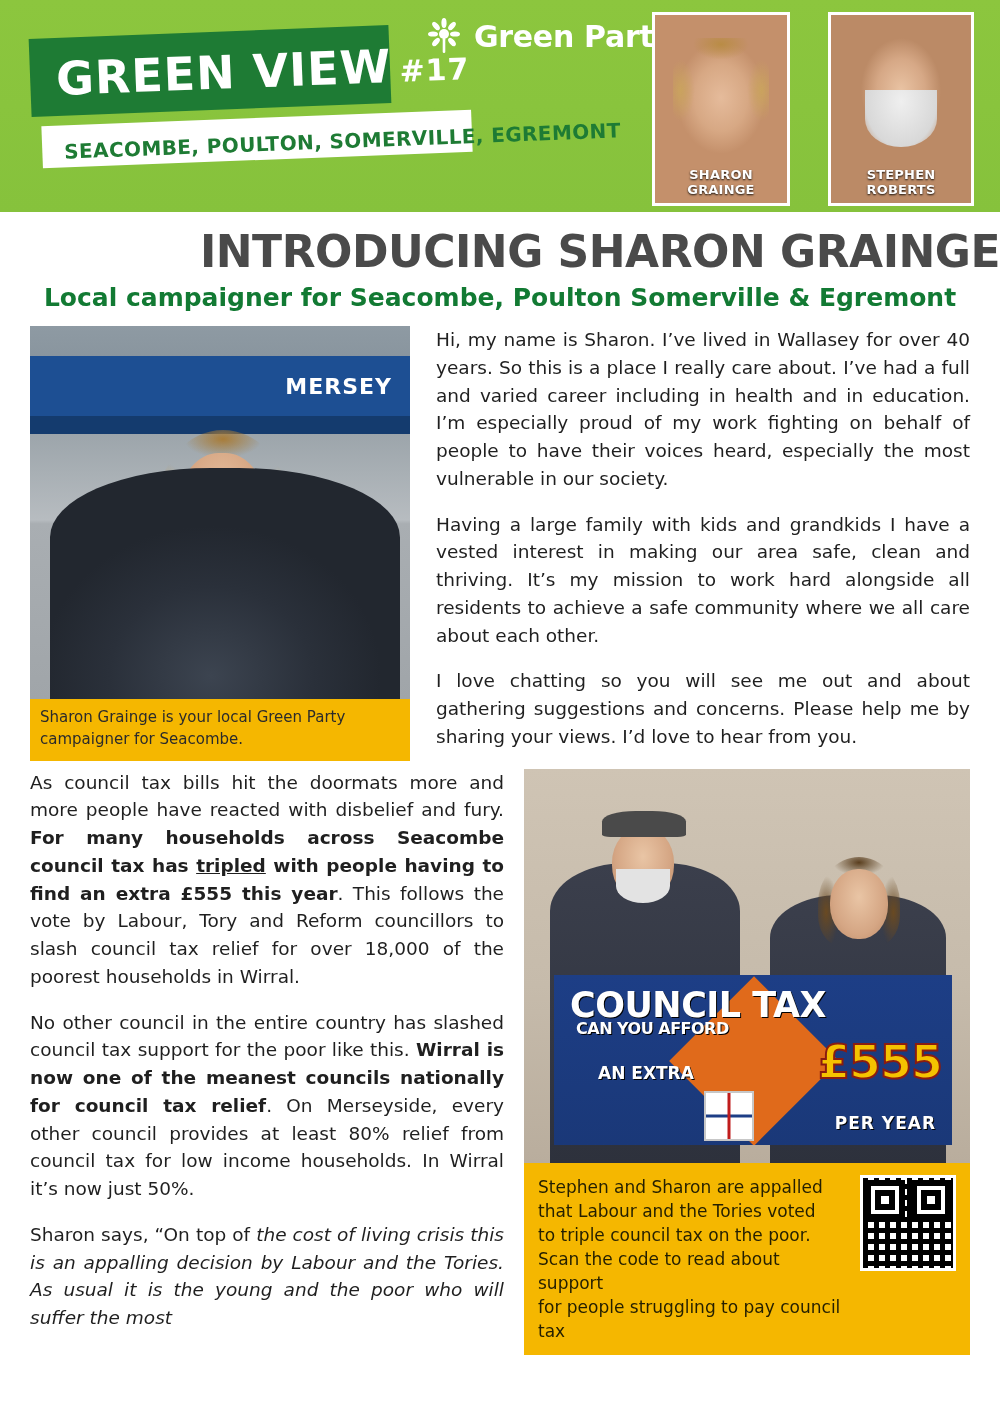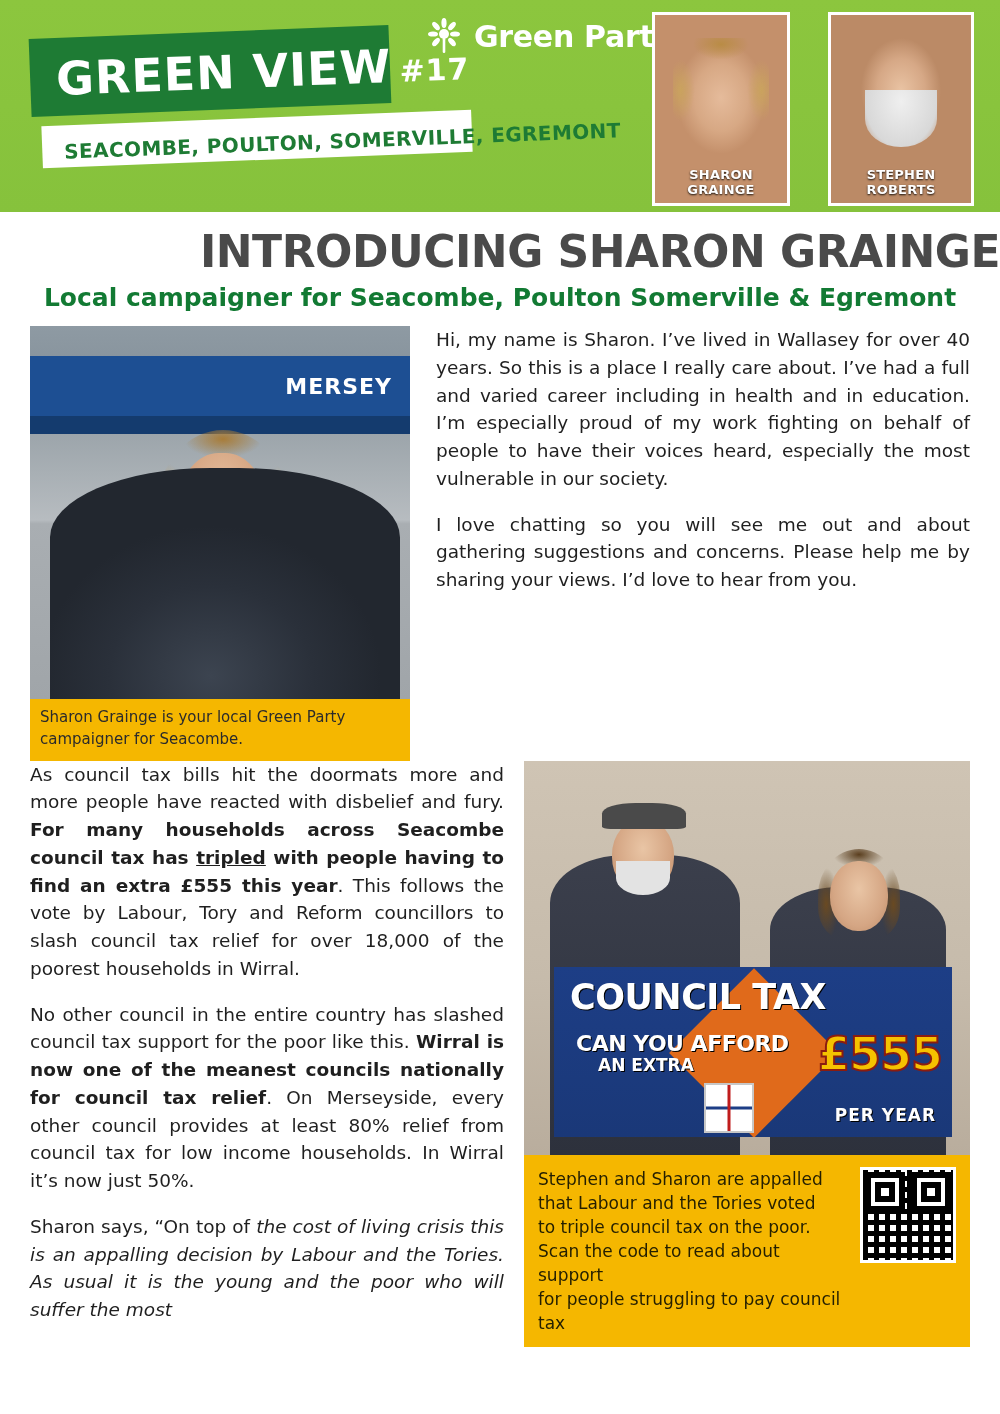--- a/index.html
+++ b/index.html
@@ -295,23 +295,23 @@
     overflow: hidden;
   }
   .banner-title {
     position: absolute; left: 16px; top: 10px;
     color: #ffffff; font-family: "DejaVu Sans", sans-serif; font-weight: bold;
     font-size: 35px; letter-spacing: -0.5px;
     text-shadow: 1px 1px 0 #000;
     text-align: right;
   }
   .banner-sub {
-    position: absolute; left: 22px; top: 64px;
+    position: absolute; left: 22px; top: 44px;
     color: #ffffff; font-family: "DejaVu Sans", sans-serif; font-weight: bold;
-    font-size: 22px; letter-spacing: -0.5px;
+    font-size: 16px; letter-spacing: -0.5px;
     text-shadow: 1px 1px 0 #000;
   }
   .banner-extra {
     position: absolute; left: 44px; top: 88px;
     color: #ffffff; font-family: "DejaVu Sans", sans-serif; font-weight: bold;
     font-size: 17px;
     text-shadow: 1px 1px 0 #000;
   }
   .banner-house {
     position: absolute; left: 140px; top: 26px; width: 120px; height: 120px;
@@ -444,20 +444,21 @@
           <div class="mersey-band2"></div>
           <div class="figure-hair"></div>
           <div class="figure-head"></div>
           <div class="figure-body"></div>
         </div>
         <div class="caption">Sharon Grainge is your local Green Party campaigner for Seacombe.</div>
       </div>
 
       <div class="text-col">
         <p>Hi, my name is Sharon. I’ve lived in Wallasey for over 40 years. So this is a place I really care about. I’ve had a full and varied career including in health and in education. I’m especially proud of my work fighting on behalf of people to have their voices heard, especially the most vulnerable in our society.</p>
+        <p>Having a large family with kids and grandkids I have a vested interest in making our area safe, clean and thriving. It’s my mission to work hard alongside all residents to achieve a safe community where we all care about each other.</p>
         <p>I love chatting so you will see me out and about gathering suggestions and concerns. Please help me by sharing your views. I’d love to hear from you.</p>
       </div>
     </div>
   </div>
 
 
   <div class="sec2">
     <div class="sec2-inner">
 
       <div class="col-left">

